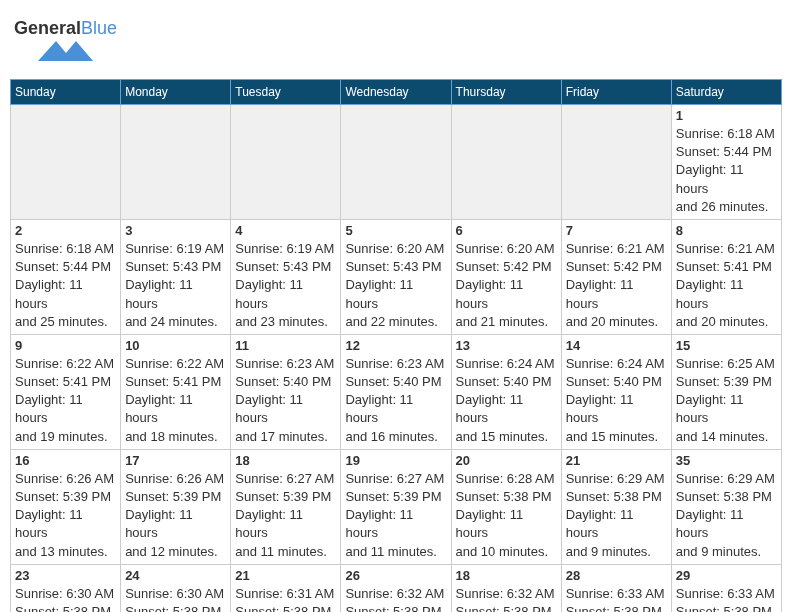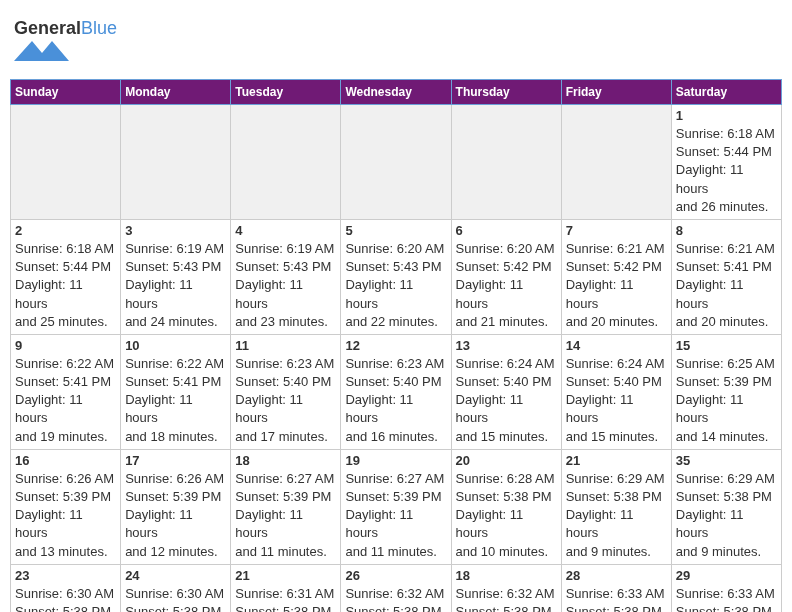--- a/index.html
+++ b/index.html
@@ -13,43 +13,43 @@
     .header {
       display: flex;
       justify-content: space-between;
       align-items: flex-start;
       margin-bottom: 8px;
       padding: 8px 4px;
     }
     .logo {
       display: flex;
       flex-direction: column;
-      align-items: flex-start;
+      align-items: center;
     }
     .title-block {
       text-align: right;
     }
     .month-title {
       font-size: 32px;
       font-weight: bold;
       color: #333;
     }
     .location {
       font-size: 15px;
       color: #555;
     }
     .calendar {
       width: 100%;
       border-collapse: collapse;
     }
     .calendar th {
-      background: #701a75;
+      background: #0c4a6e;
       color: #fff;
       font-size: 12px;
-      font-weight: bold;
+      font-weight: normal;
       padding: 5px 4px;
       text-align: left;
       border: 1px solid #6a9fd8;
     }
     .calendar td {
       border: 1px solid #ccc;
       vertical-align: top;
       padding: 3px 4px;
       font-size: 9.5px;
       color: #333;

